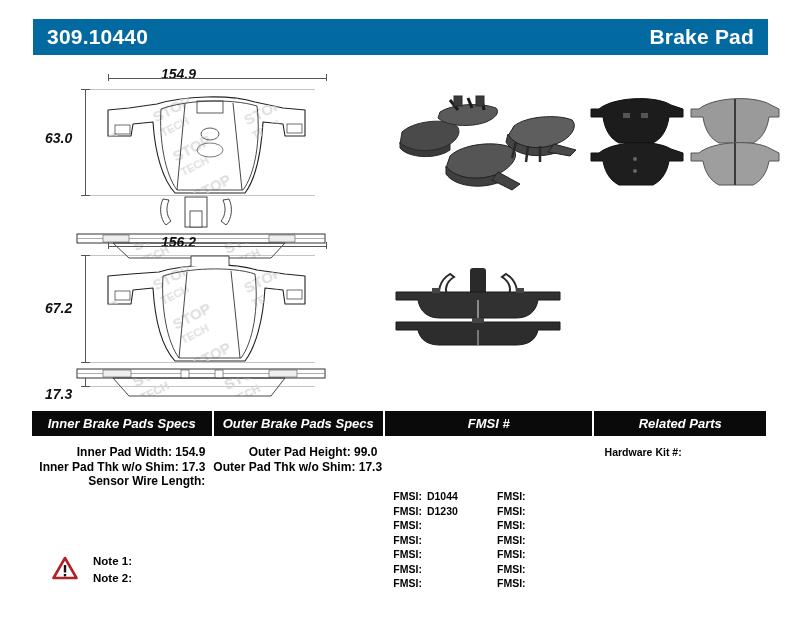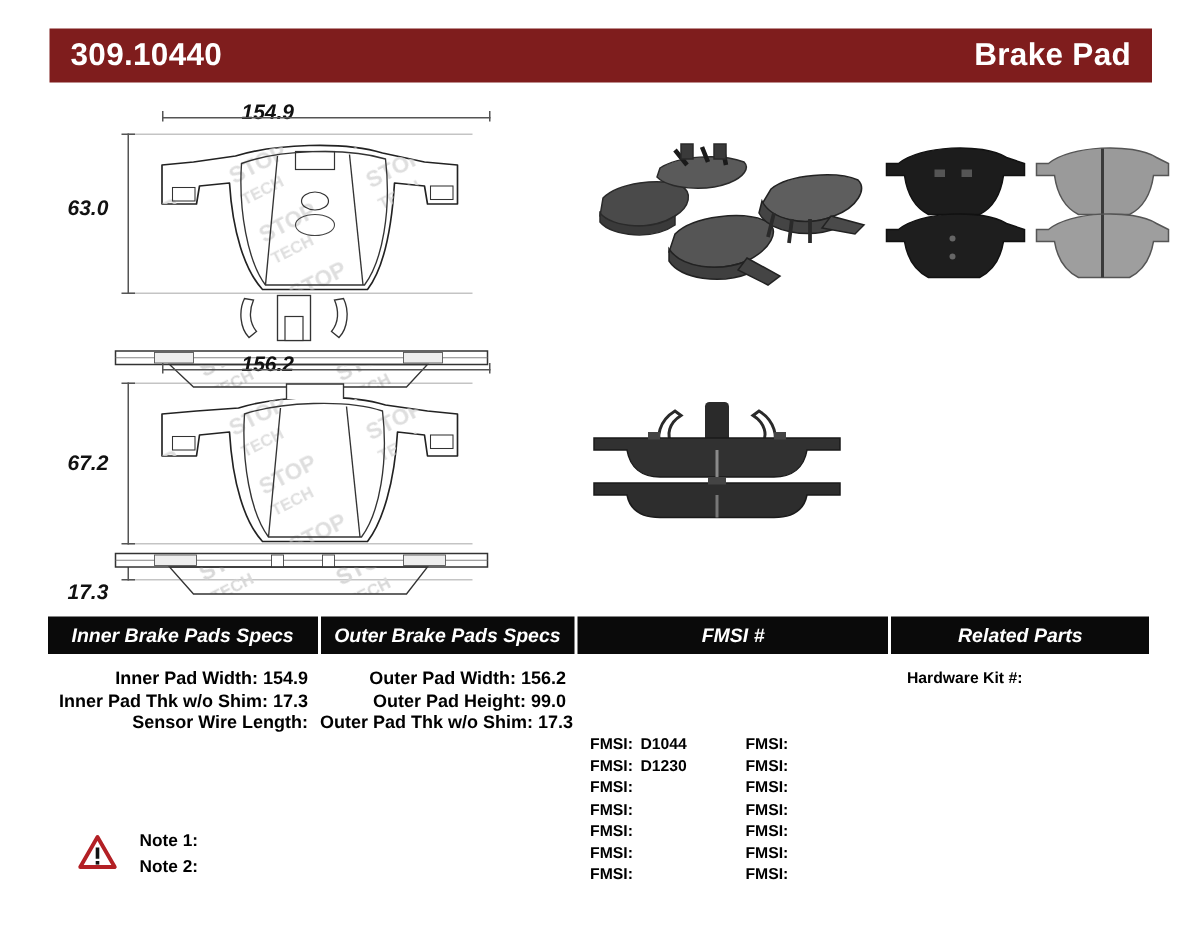--- a/index.html
+++ b/index.html
@@ -6,21 +6,21 @@
   body{
     width:800px;height:619px;background:#ffffff;
     font-family:"Liberation Sans",sans-serif;
     color:#000;overflow:hidden;position:relative;
   }
   .sheet{position:absolute;left:0;top:0;width:800px;height:619px;}
 
   
   .titlebar{
     position:absolute;left:33px;top:19px;width:735px;height:36px;
-    background:#7f1d1d;display:flex;align-items:center;
+    background:#0369a1;display:flex;align-items:center;
     justify-content:space-between;padding:0 14px;box-sizing:border-box;
   }
   .titlebar .part-no{
     color:#fff;font-size:21px;font-weight:bold;letter-spacing:.2px;
   }
   .titlebar .kind{
     color:#fff;font-size:21px;font-weight:bold;letter-spacing:.2px;
   }
 
   
@@ -293,21 +293,20 @@
 
     <div class="tbody">
 
       <div class="col c1">
         <div class="spec-row">Inner Pad Width: 154.9</div>
         <div class="spec-row">Inner Pad Thk w/o Shim: 17.3</div>
         <div class="spec-row">Sensor Wire Length:</div>
       </div>
 
       <div class="col c2">
-        <div class="spec-row">Outer Pad Width: 156.2</div>
         <div class="spec-row">Outer Pad Height: 99.0</div>
         <div class="spec-row">Outer Pad Thk w/o Shim: 17.3</div>
       </div>
 
       <div class="col c3">
         <div class="fmsi-sub">
           <div class="fmsi-row"><span>FMSI:</span><span class="val">D1044</span></div>
           <div class="fmsi-row"><span>FMSI:</span><span class="val">D1230</span></div>
           <div class="fmsi-row"><span>FMSI:</span><span class="val"></span></div>
           <div class="fmsi-row"><span>FMSI:</span><span class="val"></span></div>

